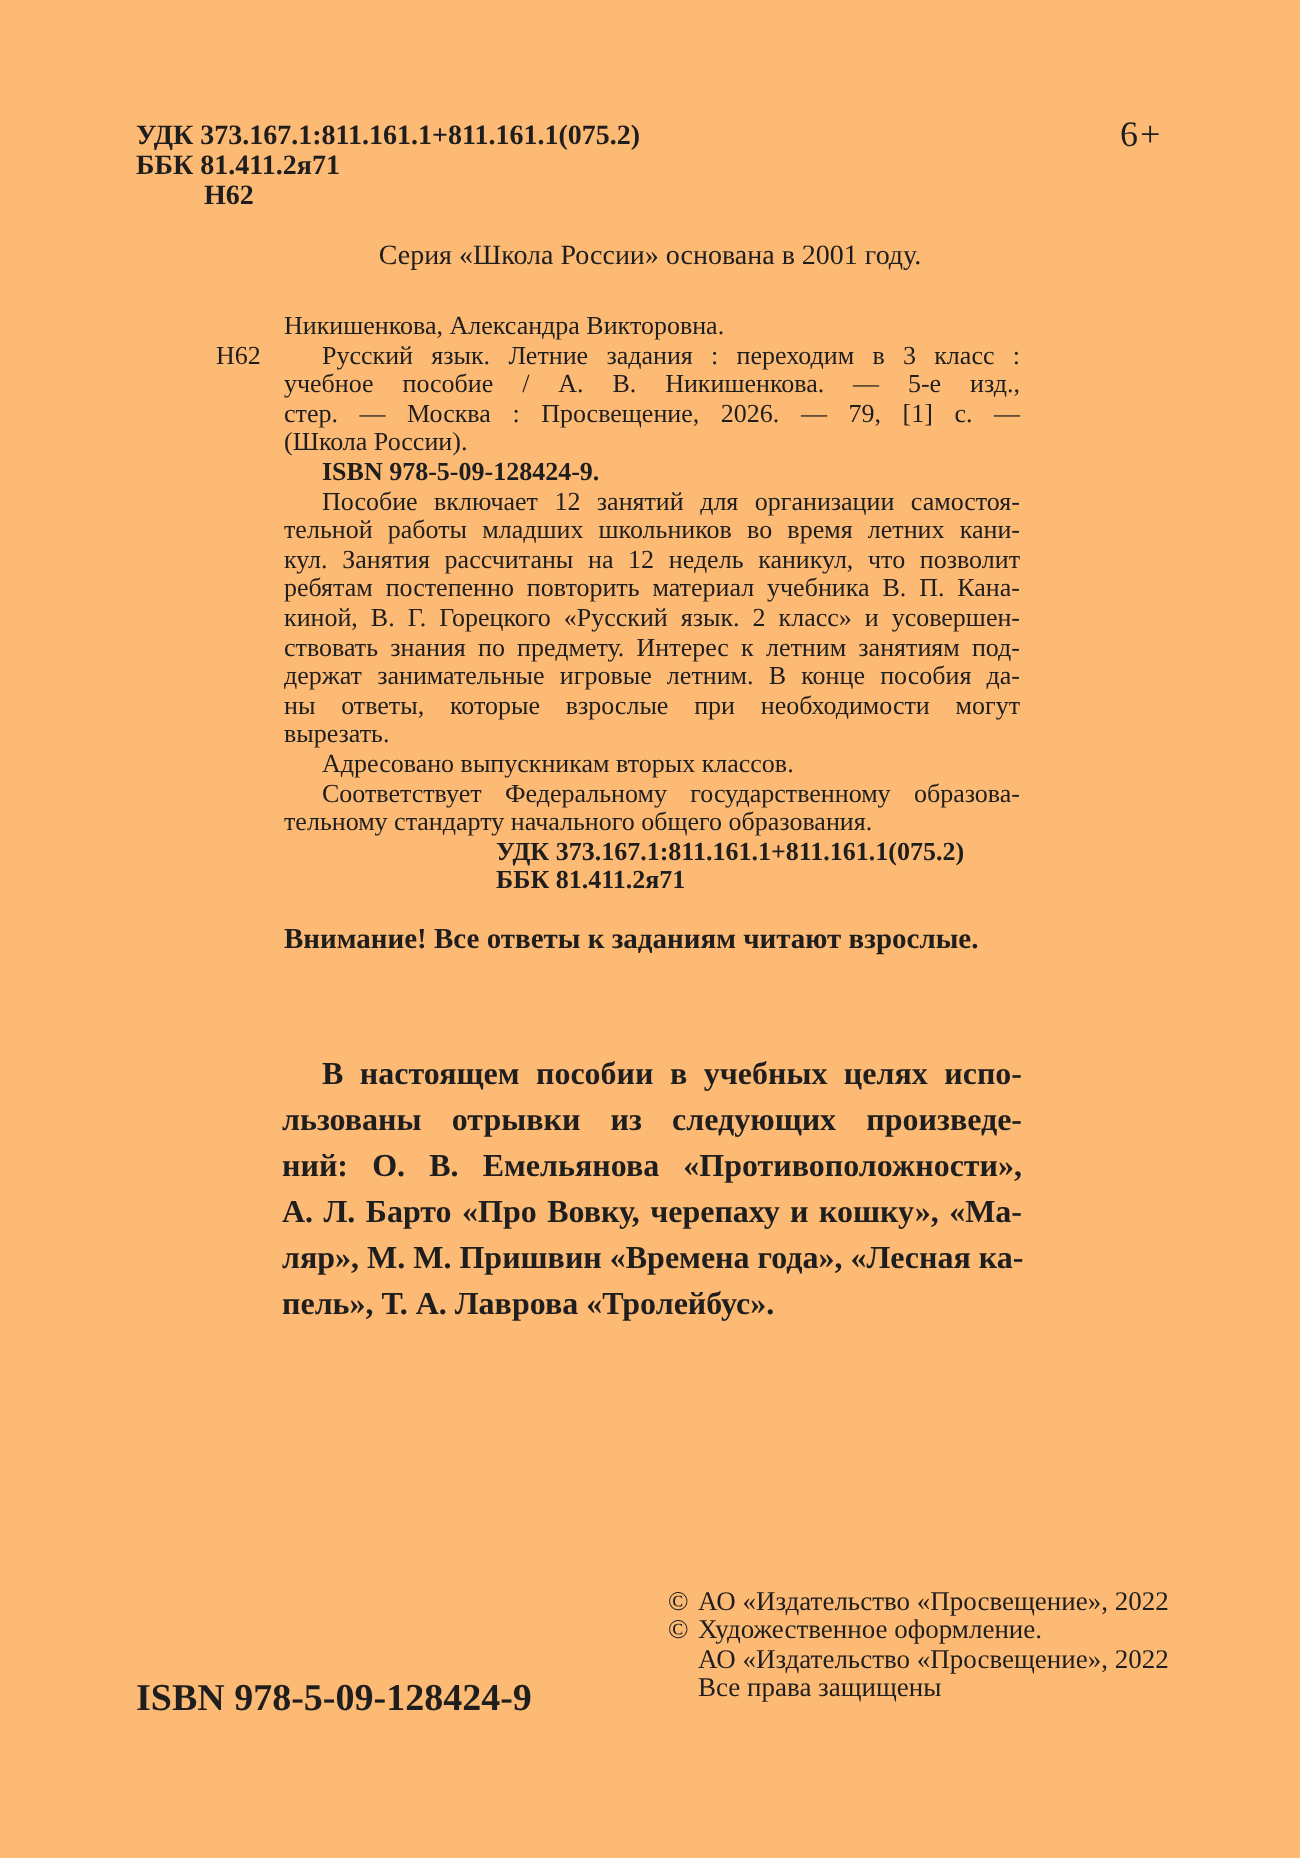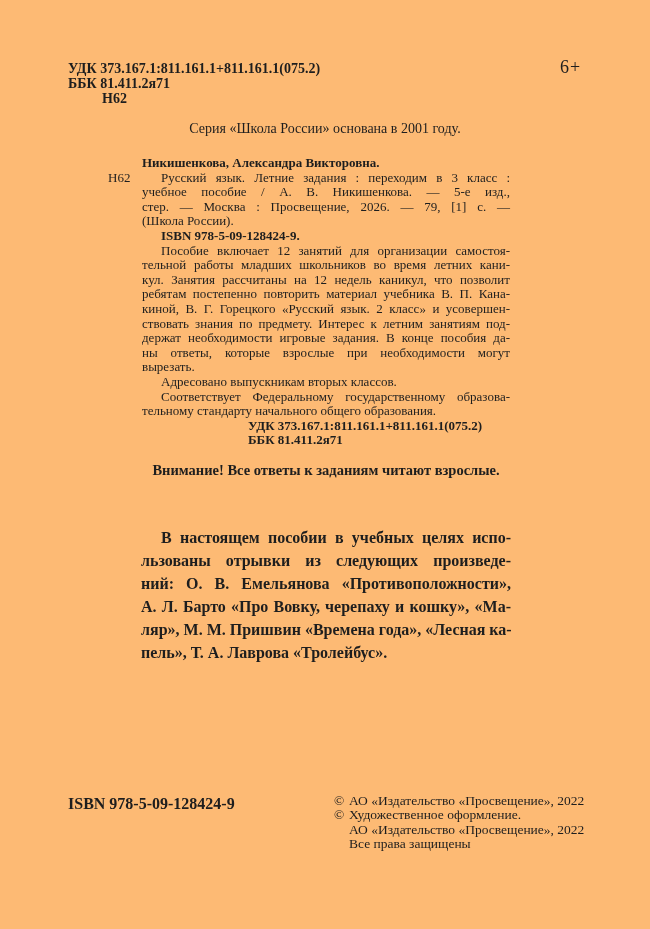--- a/index.html
+++ b/index.html
@@ -35,52 +35,52 @@
     text-align: center;
     font-size: 14px;
   }
 
   
   .card {
     left: 142px; top: 156px; width: 368px;
     font-size: 13px;
     line-height: 14.6px;
   }
-  .card .author { font-weight: bold; white-space: nowrap; }
+  .card .author { font-weight: normal; white-space: nowrap; }
   .card .margin-code {
     position: absolute;
     left: -34px; top: 14.6px;
   }
   .jl .ln { text-align: justify; text-align-last: justify; white-space: nowrap; }
   .jl .ln:last-child { text-align-last: left; }
   .fi .ln:first-child { text-indent: 19px; }
   .isbn-line { font-weight: bold; text-indent: 19px; white-space: nowrap; }
   .audience-line { text-indent: 19px; white-space: nowrap; }
   .codes-bottom { font-weight: bold; padding-left: 106px; white-space: nowrap; }
 
   .notice {
     left: 142px; top: 462px; width: 368px;
-    text-align: center;
+    text-align: left;
     font-weight: bold;
     font-size: 14.5px;
     white-space: nowrap;
   }
 
   .credits {
     left: 141px; top: 526px; width: 370px;
     font-size: 16px;
     line-height: 23px;
     font-weight: bold;
   }
   .credits .ln:first-child { text-indent: 20px; }
 
   .footer-isbn {
-    left: 68px; top: 795px;
+    left: 68px; top: 839px;
     font-weight: bold;
-    font-size: 16px;
+    font-size: 19px;
     white-space: nowrap;
   }
   .copyright {
     left: 334px; top: 794px;
     font-size: 13.5px;
     line-height: 14.4px;
   }
   .copyright .row { display: flex; white-space: nowrap; }
   .copyright .mark { width: 15px; flex: none; }
 </style>
@@ -109,21 +109,21 @@
         <div class="ln">(Школа России).</div>
       </div>
     <div class="isbn-line">ISBN 978-5-09-128424-9.</div>
     <div class="jl fi">
         <div class="ln">Пособие включает 12 занятий для организации самостоя-</div>
         <div class="ln">тельной работы младших школьников во время летних кани-</div>
         <div class="ln">кул. Занятия рассчитаны на 12 недель каникул, что позволит</div>
         <div class="ln">ребятам постепенно повторить материал учебника В. П. Кана-</div>
         <div class="ln">киной, В. Г. Горецкого «Русский язык. 2 класс» и усовершен-</div>
         <div class="ln">ствовать знания по предмету. Интерес к летним занятиям под-</div>
-        <div class="ln">держат необходимости игровые задания. В конце пособия да-</div>
+        <div class="ln">держат занимательные игровые летним. В конце пособия да-</div>
         <div class="ln">ны ответы, которые взрослые при необходимости могут</div>
         <div class="ln">вырезать.</div>
       </div>
     <div class="audience-line">Адресовано выпускникам вторых классов.</div>
     <div class="jl fi">
         <div class="ln">Соответствует Федеральному государственному образова-</div>
         <div class="ln">тельному стандарту начального общего образования.</div>
       </div>
     <div class="codes-bottom">
       <div>УДК 373.167.1:811.161.1+811.161.1(075.2)</div>

